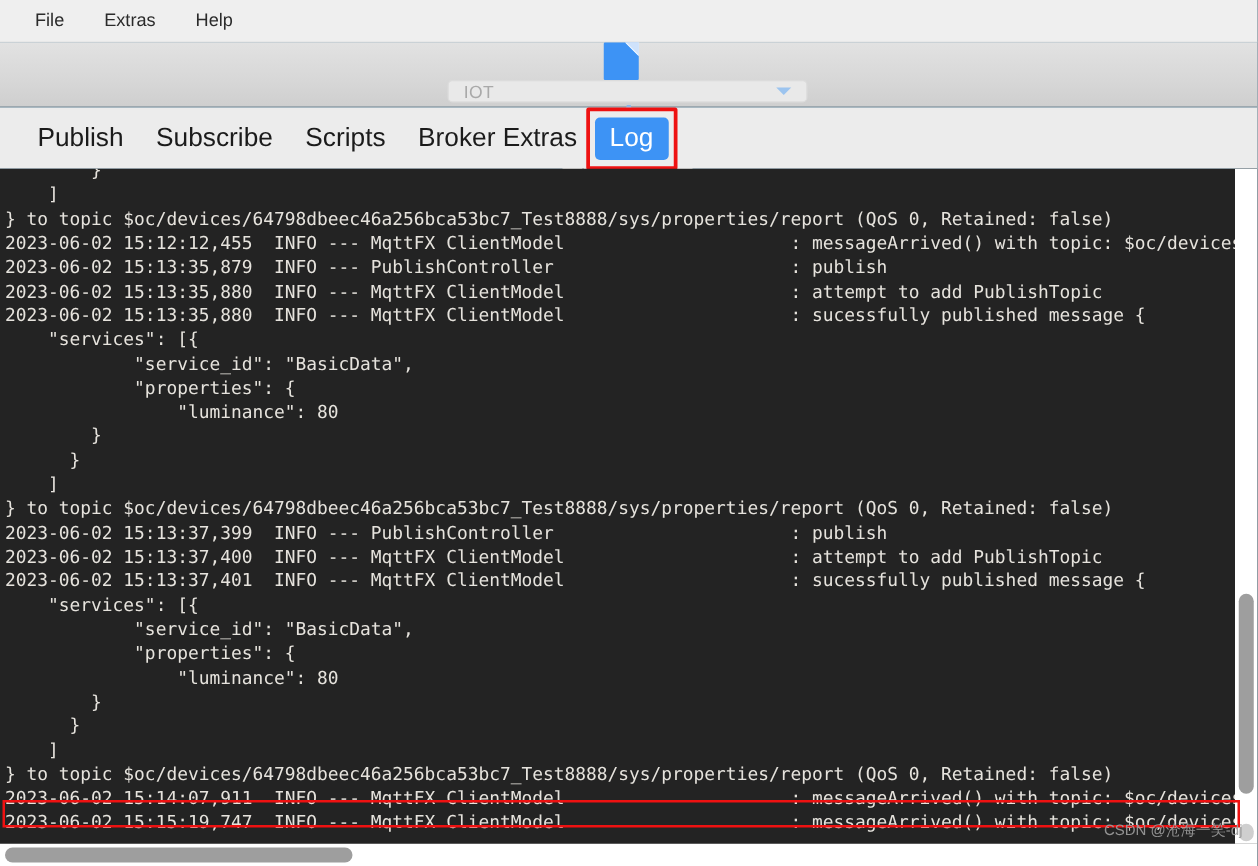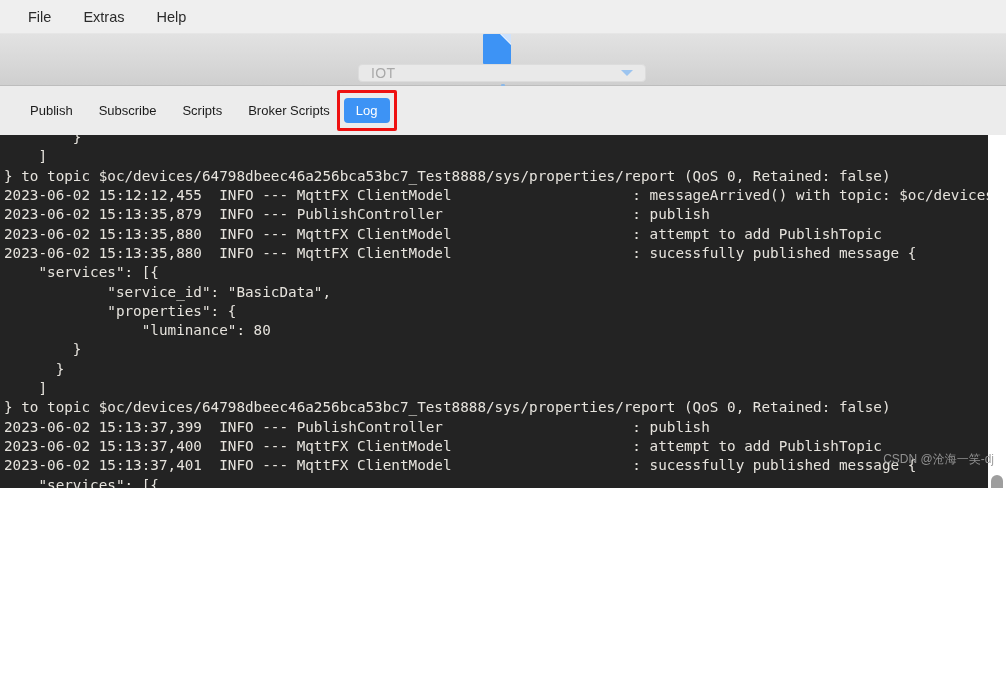--- a/index.html
+++ b/index.html
@@ -6,21 +6,21 @@
   html, body {
     width: 1006px;
     height: 693px;
     overflow: hidden;
     background: #ffffff;
     font-family: "Liberation Sans", sans-serif;
   }
   .app {
     position: relative;
     width: 1006px;
-    height: 488px;
+    height: 693px;
     overflow: hidden;
     background: #0c4a6e;
   }
 
   
   .menubar {
     height: 34px;
     background: #efefef;
     display: flex;
     align-items: center;
@@ -149,21 +149,21 @@
   .tabbar {
     height: 49px;
     background: #ececec;
     display: flex;
     align-items: center;
     padding-left: 18px;
     gap: 2px;
     position: relative;
   }
   .tab {
-    font-size: 13px;
+    font-size: 21px;
     color: #1b1b1b;
     padding: 5px 12px;
     border-radius: 4px;
     cursor: pointer;
     white-space: nowrap;
   }
   .tab.active {
     background: #3d93f5;
     color: #ffffff;
     padding: 5px 12px;
@@ -306,21 +306,21 @@
         <div class="bodyb"></div>
       </div>
       <div class="led"></div>
     </div>
   </div>
 
   <div class="tabbar">
     <div class="tab">Publish</div>
     <div class="tab">Subscribe</div>
     <div class="tab">Scripts</div>
-    <div class="tab">Broker Scripts</div>
+    <div class="tab">Broker Extras</div>
     <div class="tab-wrap">
       <div class="tab active">Log</div>
       <div class="annot-box tab-annot"></div>
     </div>
   </div>
 
   <div class="console">
     <div class="log-scroll">
       <pre class="log-text">        }
     ]

